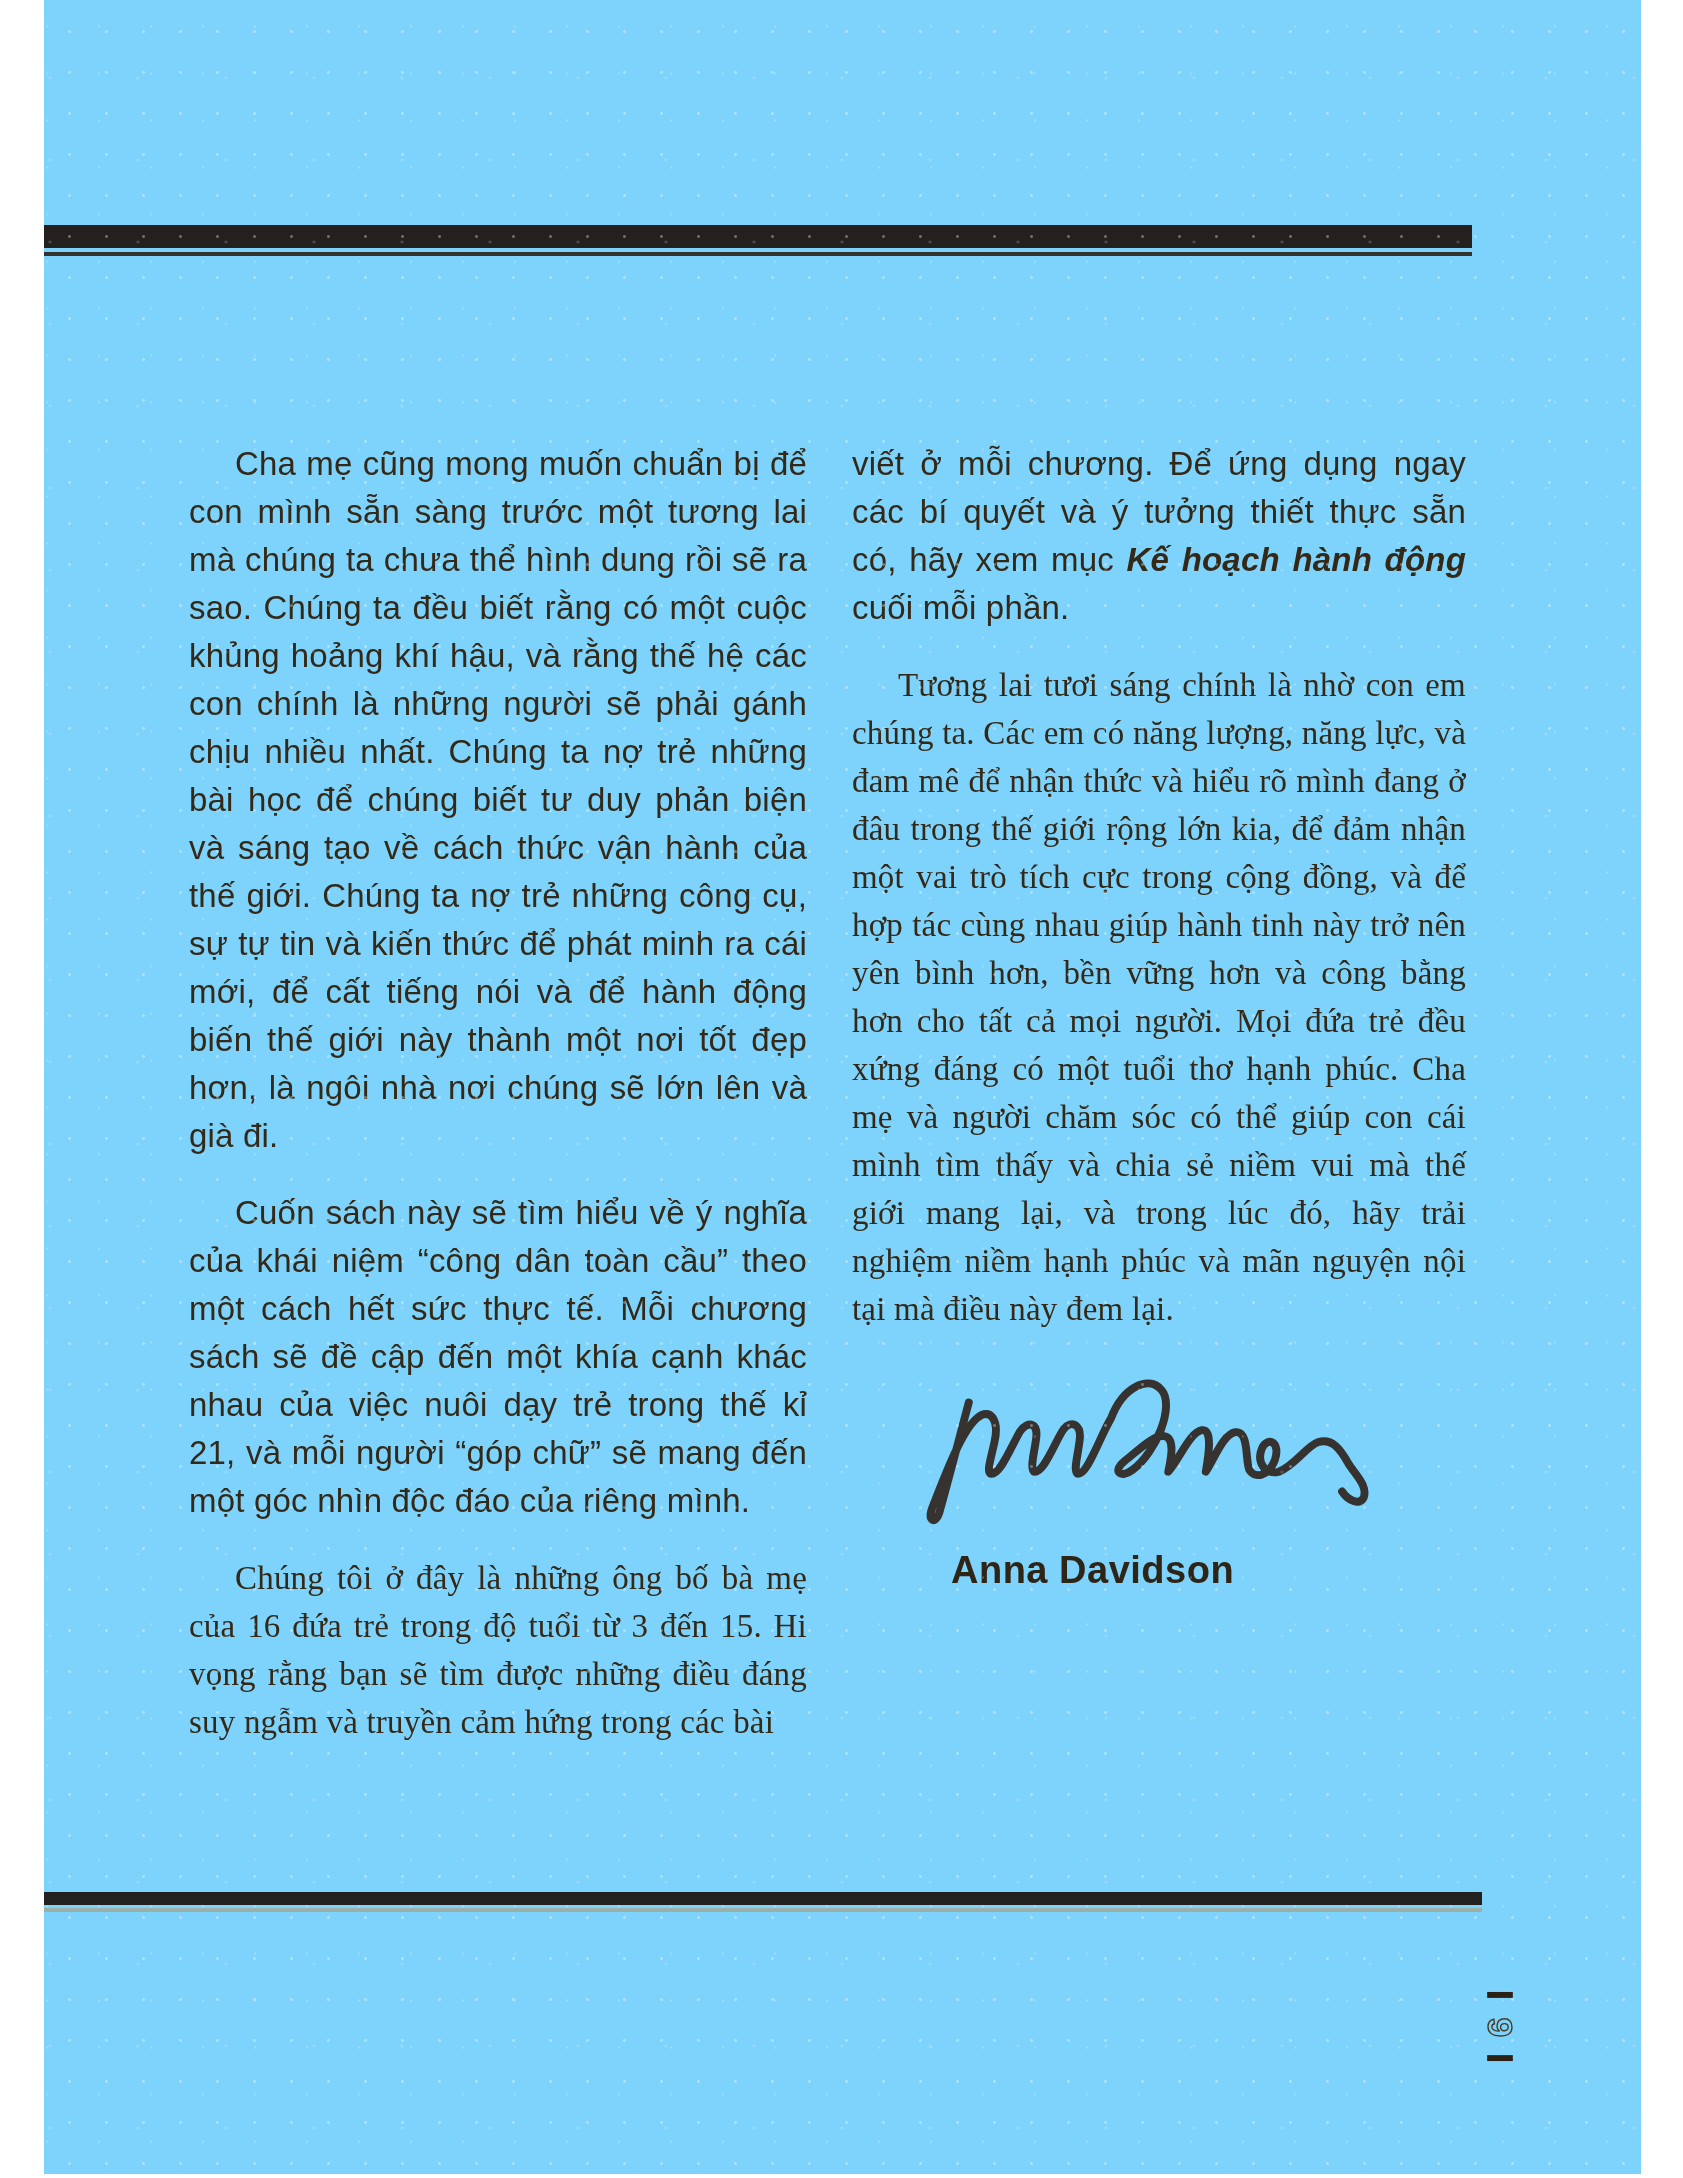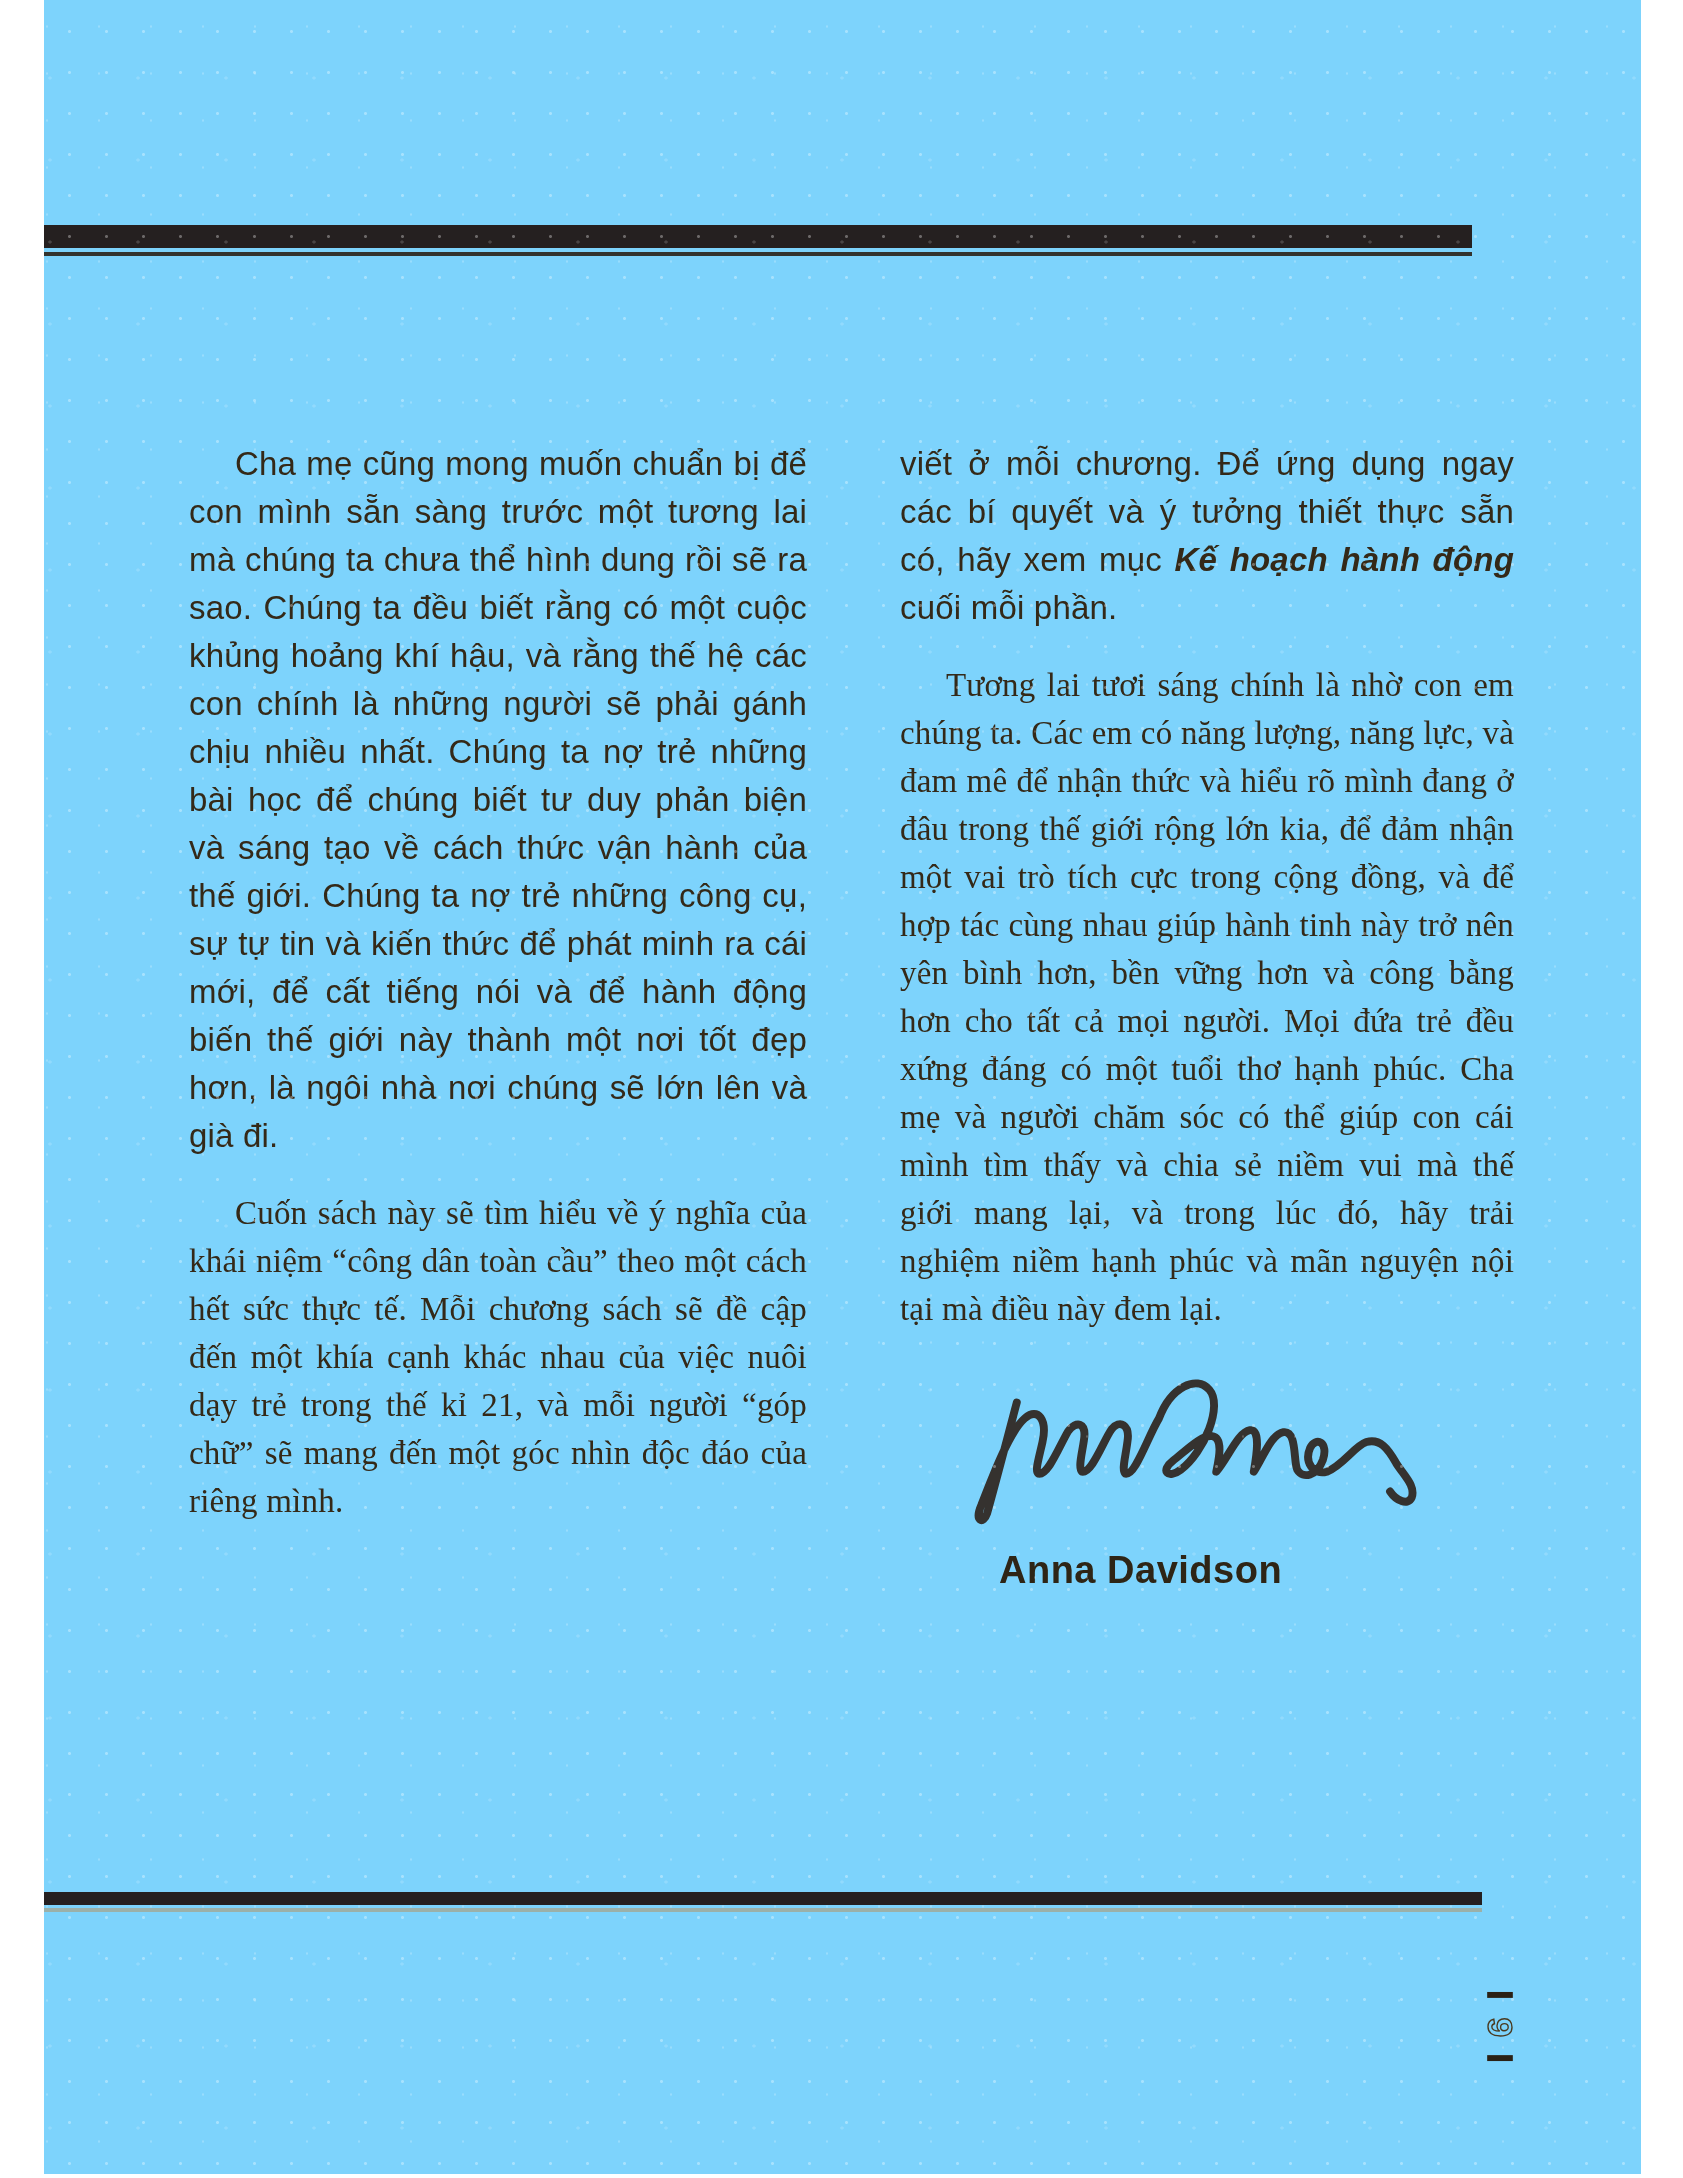--- a/index.html
+++ b/index.html
@@ -27,21 +27,21 @@
   .rule-bottom{left:44px;top:1892px;width:1438px;height:13px;}
   .rule-bottom-shadow{left:44px;top:1908px;width:1438px;height:4px;background:#b98d55;opacity:.5;}
 
   .col{
     position:absolute;text-align:justify;color:#342918;
     font-size:33px;line-height:48px;letter-spacing:0.2px;
   }
   .col p{margin:0 0 29px 0;}
   .col p:last-of-type{margin-bottom:0;font-family:Liberation Serif, serif;}
   .left-col{left:145px;top:440px;width:618px;}
-  .right-col{left:856px;top:440px;width:614px;}
+  .right-col{left:808px;top:440px;width:614px;}
   .indent{text-indent:46px;}
   .emph{font-style:italic;font-weight:600;}
 
   .signature{margin:36px 0 0 65px;}
   .author-name{
     margin:6px 0 0 99px;text-align:left;text-indent:0;
     font-weight:700;font-size:38px;letter-spacing:0.5px;color:#2e2516;
   }
   .folio{position:absolute;left:1477px;top:1990px;width:44px;height:75px;}
 </style>
@@ -50,20 +50,21 @@
 
 <div class="canvas">
   <div class="page">
 
     <div class="rule rule-top" style="left:0;top:225px;"></div>
     <div class="rule-top-thin" style="position:absolute;left:0;top:252px;"></div>
 
     <div class="col left-col">
       <p class="indent">Cha mẹ cũng mong muốn chuẩn bị để con mình sẵn sàng trước một tương lai mà chúng ta chưa thể hình dung rồi sẽ ra sao. Chúng ta đều biết rằng có một cuộc khủng hoảng khí hậu, và rằng thế hệ các con chính là những người sẽ phải gánh chịu nhiều nhất. Chúng ta nợ trẻ những bài học để chúng biết tư duy phản biện và sáng tạo về cách thức vận hành của thế giới. Chúng ta nợ trẻ những công cụ, sự tự tin và kiến thức để phát minh ra cái mới, để cất tiếng nói và để hành động biến thế giới này thành một nơi tốt đẹp hơn, là ngôi nhà nơi chúng sẽ lớn lên và già đi.</p>
       <p class="indent">Cuốn sách này sẽ tìm hiểu về ý nghĩa của khái niệm “công dân toàn cầu” theo một cách hết sức thực tế. Mỗi chương sách sẽ đề cập đến một khía cạnh khác nhau của việc nuôi dạy trẻ trong thế kỉ 21, và mỗi người “góp chữ” sẽ mang đến một góc nhìn độc đáo của riêng mình.</p>
+      <p class="indent">Chúng tôi ở đây là những ông bố bà mẹ của 16 đứa trẻ trong độ tuổi từ 3 đến 15. Hi vọng rằng bạn sẽ tìm được những điều đáng suy ngẫm và truyền cảm hứng trong các bài</p>
     </div>
 
     <div class="col right-col">
       <p><span>viết ở mỗi chương. Để ứng dụng ngay các bí quyết và ý tưởng thiết thực sẵn có, hãy xem mục </span><span class="emph">Kế hoạch hành động</span><span> cuối mỗi phần.</span></p>
       <p class="indent">Tương lai tươi sáng chính là nhờ con em chúng ta. Các em có năng lượng, năng lực, và đam mê để nhận thức và hiểu rõ mình đang ở đâu trong thế giới rộng lớn kia, để đảm nhận một vai trò tích cực trong cộng đồng, và để hợp tác cùng nhau giúp hành tinh này trở nên yên bình hơn, bền vững hơn và công bằng hơn cho tất cả mọi người. Mọi đứa trẻ đều xứng đáng có một tuổi thơ hạnh phúc. Cha mẹ và người chăm sóc có thể giúp con cái mình tìm thấy và chia sẻ niềm vui mà thế giới mang lại, và trong lúc đó, hãy trải nghiệm niềm hạnh phúc và mãn nguyện nội tại mà điều này đem lại.</p>
 
       <div class="signature">
         <svg width="465" height="158" viewBox="0 0 470 160">
           <path d="M52 34
                    C 44 64, 30 118, 22 146

